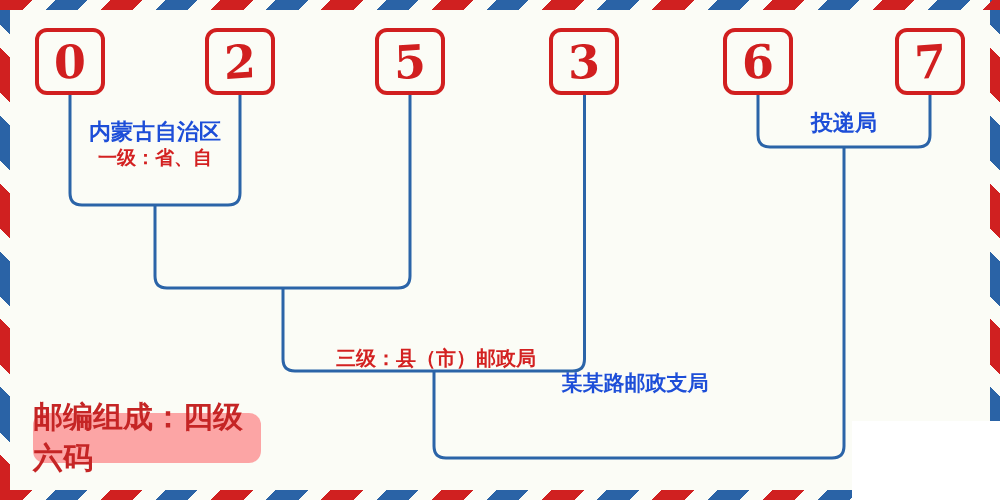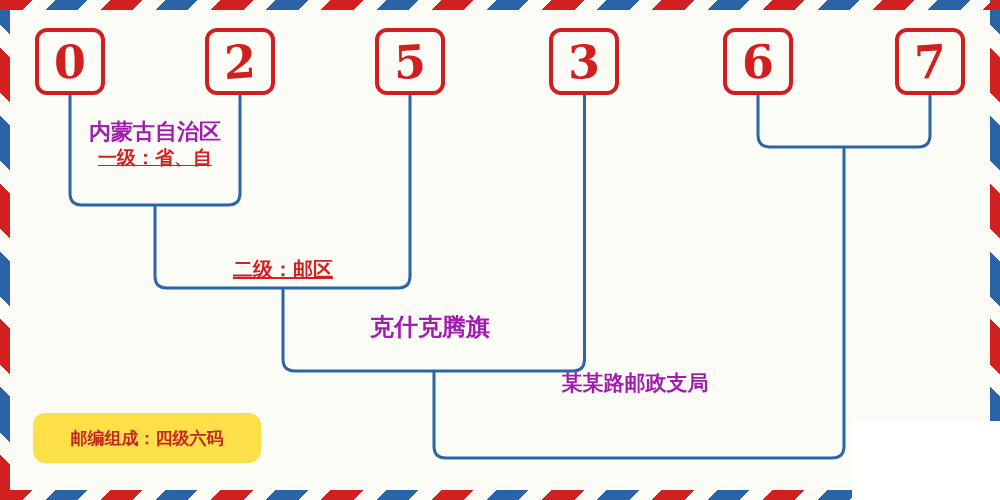--- a/index.html
+++ b/index.html
@@ -38,36 +38,36 @@
   .digit-box span {
     font:700 46px "DejaVu Serif", serif; color:#d11f1f;
     transform:rotate(-4deg) skewX(-3deg); display:block;
   }
   .db0 { left:35px; }  .db1 { left:205px; } .db2 { left:375px; }
   .db3 { left:549px; } .db4 { left:723px; } .db5 { left:895px; }
   
   .lines { position:absolute; left:0; top:0; z-index:3; }
   
   .lbl { position:absolute; z-index:4; text-align:center; font-weight:700; line-height:1.2; }
-  .blue-txt { color:#a21caf; }
-  .red-txt  { color:#d32121;text-decoration:underline; }
+  .blue-txt { color:#1d4ed8; }
+  .red-txt  { color:#d32121; }
   .lbl-region1 { left:55px;  top:119px; width:200px; font-size:22px; }
   .lbl-desc1   { left:55px;  top:146px; width:200px; font-size:19px; line-height:23px; }
   .lbl-desc2   { left:183px; top:257px; width:200px; font-size:20px; }
   .lbl-region3 { left:330px; top:313px; width:200px; font-size:24px; }
   .lbl-desc3   { left:286px; top:346px; width:300px; font-size:20px; }
   .lbl-deliv   { left:744px; top:110px; width:200px; font-size:22px; }
   .lbl-region4 { left:535px; top:371px; width:200px; font-size:21px; }
   .lbl-desc4   { left:488px; top:425px; width:300px; font-size:20px; }
   
   .badge {
     position:absolute; left:33px; top:413px; width:228px; height:50px; z-index:4;
-    background:#fde047; border-radius:12px;
+    background:#fca5a5; border-radius:12px;
     display:flex; align-items:center; justify-content:center;
-    font-size:17px; font-weight:700; color:#c52525;
+    font-size:30px; font-weight:700; color:#c52525;
   }
 </style>
 </head>
 <body>
 
 <div class="stage">
 
   <div class="strip-h strip-top"></div>
   <div class="strip-h strip-bottom"></div>
   <div class="strip-v strip-left"></div>
@@ -105,24 +105,24 @@
   </div>
   <div class="digit-box db5">
     <span>7</span>
   </div>
 
   <div class="lbl blue-txt lbl-region1">内蒙古自治区</div>
   <div class="lbl red-txt lbl-desc1">
     <div>一级：省、自</div>
   </div>
 
-  <div class="lbl red-txt lbl-desc2">二级：邮区</div>
 
-  <div class="lbl blue-txt lbl-region3">克什克腾旗</div>
+  <div class="lbl red-txt lbl-desc3">三级：县（市）邮政局</div>
 
+  <div class="lbl blue-txt lbl-deliv">投递局</div>
 
   <div class="lbl blue-txt lbl-region4">某某路邮政支局</div>
 
   <div class="badge">邮编组成：四级六码</div>
 
   <div class="corner-mask"></div>
 
 </div>
 
 </body></html>

